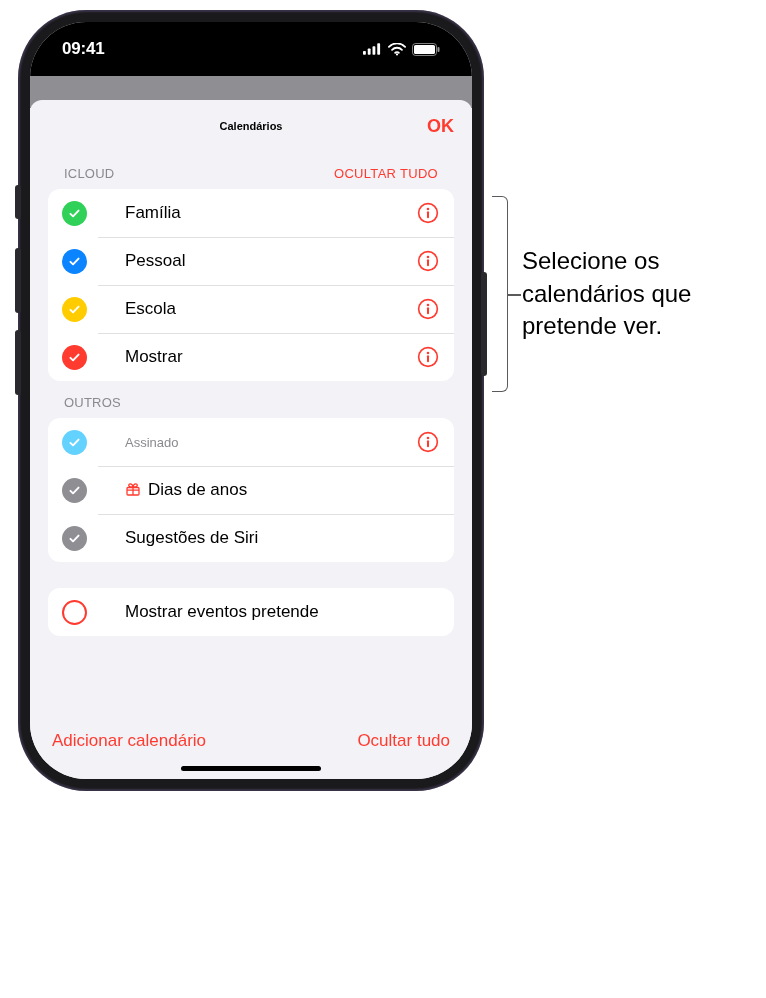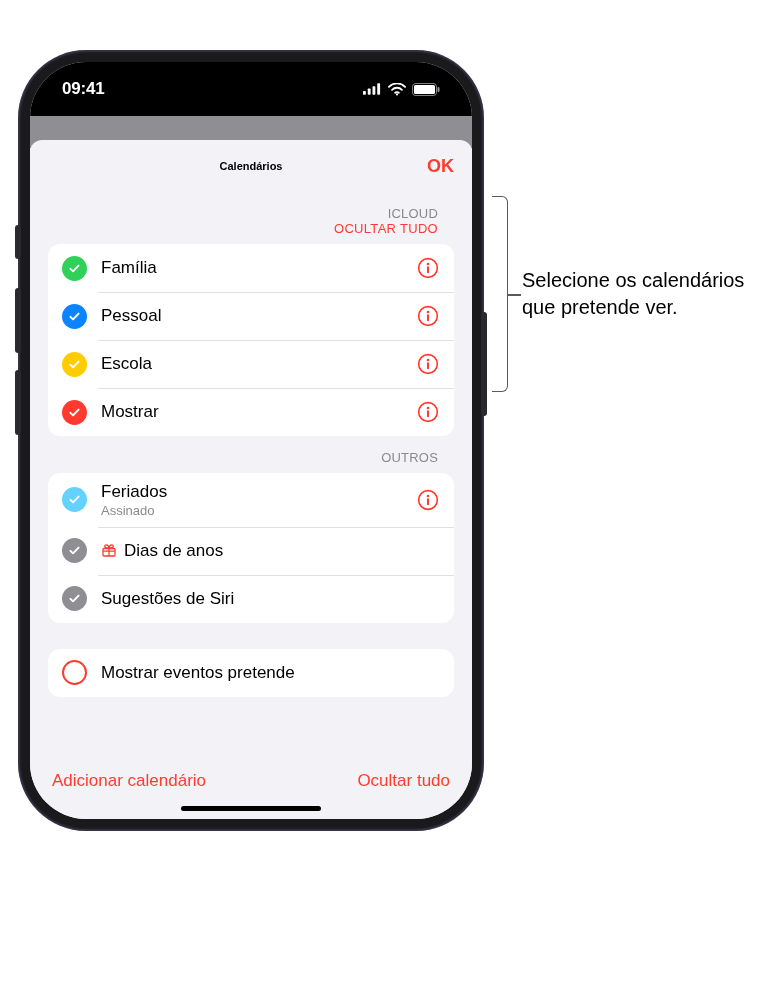--- a/index.html
+++ b/index.html
@@ -18,21 +18,20 @@
     .phone-frame {
       position: absolute;
       left: 18px;
       top: 10px;
       width: 466px;
       height: 781px;
       background: #1a1a1c;
       border-radius: 68px;
       padding: 12px;
       box-shadow: inset 0 0 2px 2px rgba(120,100,160,0.35);
-      margin-top: 40px;
     }
     .side-button {
       position: absolute;
       background: #2a2a2e;
       border-radius: 3px;
     }
     .btn-left-1 { left: -3px; top: 175px; width: 6px; height: 34px; }
     .btn-left-2 { left: -3px; top: 238px; width: 6px; height: 65px; }
     .btn-left-3 { left: -3px; top: 320px; width: 6px; height: 65px; }
     .btn-right  { right: -3px; top: 262px; width: 6px; height: 104px; }
@@ -119,21 +118,20 @@
       flex: 1;
       overflow-y: auto;
       padding: 0 18px;
     }
     .section-header {
       display: flex;
       justify-content: space-between;
       align-items: flex-end;
       padding: 14px 16px 8px 16px;
       text-transform: uppercase;
-      flex-direction: column;
     }
     .section-label {
       font-size: 13px;
       color: #8a8a8e;
       letter-spacing: 0.2px;
     }
     .section-action {
       font-size: 13px;
       color: #ff3b30;
       letter-spacing: 0.3px;
@@ -142,20 +140,21 @@
       background: #fff;
       border-radius: 12px;
       overflow: hidden;
     }
     .row {
       display: flex;
       align-items: center;
       min-height: 48px;
       padding: 8px 14px;
       position: relative;
+      gap: 24px;
     }
     .row + .row::before {
       content: "";
       position: absolute;
       left: 50px;
       right: 0;
       top: 0;
       height: 1px;
       background: #e1e1e4;
     }
@@ -254,21 +253,21 @@
     .callout-bracket::after {
       content: "";
       position: absolute;
       right: -14px;
       top: 50%;
       width: 14px;
       height: 1.5px;
       background: #5a5a5a;
     }
     .callout-text {
-      font-size: 20px;
+      font-size: 24px;
       line-height: 1.35;
       color: #000;
       max-width: 230px;
     }
   </style>
 </head>
 <body>
 
 <svg width="0" height="0" style="position:absolute">
   <defs>
@@ -415,21 +414,20 @@
         </div>
 
         <div class="card">
           <div class="row">
             <span class="check check-lblue">
                 <svg>
                   <use href="#checkmark"></use>
                 </svg>
               </span>
             <div class="row-text">
-              <span class="row-title">Feriados</span>
               <span class="row-sub">Assinado</span>
             </div>
             <span class="info-btn">
                 <svg>
                   <use href="#info"></use>
                 </svg>
               </span>
           </div>
           <div class="row">
             <span class="check check-gray">

